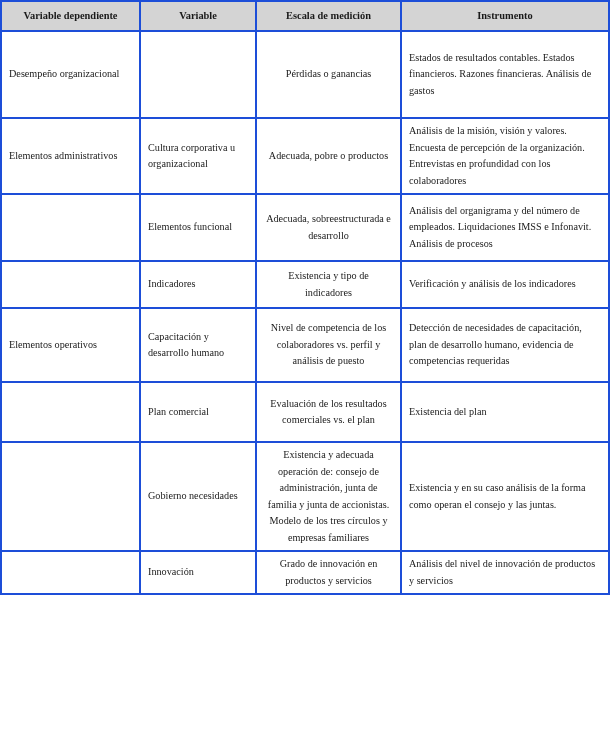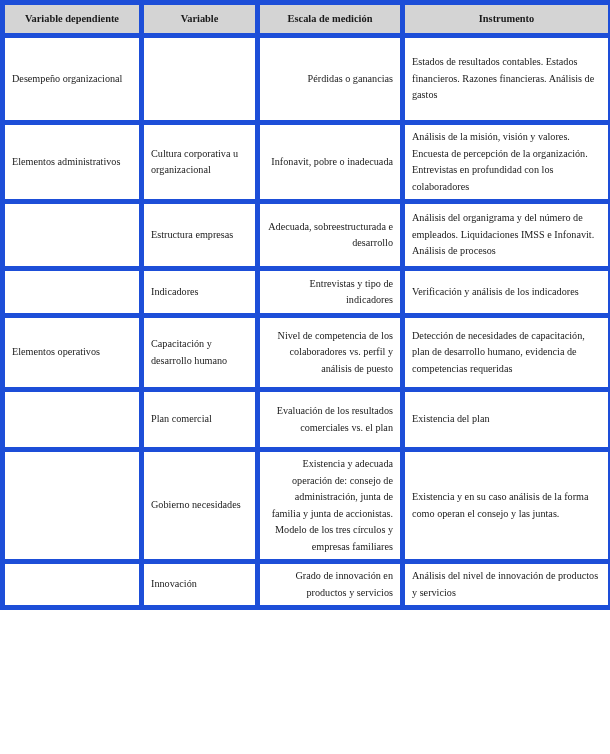--- a/index.html
+++ b/index.html
@@ -15,21 +15,21 @@
     overflow: hidden;
   }
   #matrix-table {
     width: 608px;
     margin: 0 auto;
     border-collapse: collapse;
     table-layout: fixed;
   }
   #matrix-table td,
   #matrix-table th {
-    border: 5px solid #1d4ed8;
+    border: 2px solid #1d4ed8;
     vertical-align: middle;
     padding: 4px 7px;
     font-size: 10.2px;
     line-height: 1.62;
     font-weight: normal;
   }
   #matrix-table thead th {
     background: #d4d4d4;
     font-weight: bold;
     text-align: center;
@@ -38,21 +38,21 @@
     padding: 3px 4px;
     line-height: 1.2;
   }
   col.c1 { width: 139px; }
   col.c2 { width: 116px; }
   col.c3 { width: 145px; }
   col.c4 { width: 208px; }
 
   td.col-dep   { text-align: left; padding-left: 10px; }
   td.col-var   { text-align: left; padding-left: 10px; margin-left: 44px; }
-  td.col-esc   { text-align: right; padding-left: 9px; }
+  td.col-esc   { text-align: center; padding-left: 9px; }
   td.col-inst  { text-align: left; padding-left: 9px; }
 
   .vs { }
 </style>
 </head>
 <body>
 
 <table id="matrix-table">
   <colgroup>
     <col class="c1">
@@ -71,33 +71,33 @@
   <tbody id="table-body">
       <tr style="height: 87px;">
         <td class="col-dep">Desempeño organizacional</td>
         <td class="col-var"></td>
         <td class="col-esc">Pérdidas o ganancias</td>
         <td class="col-inst">Estados de resultados contables. Estados financieros. Razones financieras. Análisis de gastos</td>
       </tr>
       <tr style="height: 75px;">
         <td class="col-dep">Elementos administrativos</td>
         <td class="col-var">Cultura corporativa u organizacional</td>
-        <td class="col-esc">Infonavit, pobre o inadecuada</td>
+        <td class="col-esc">Adecuada, pobre o productos</td>
         <td class="col-inst">Análisis de la misión, visión y valores. Encuesta de percepción de la organización. Entrevistas en profundidad con los colaboradores</td>
       </tr>
       <tr style="height: 67px;">
         <td class="col-dep"></td>
-        <td class="col-var">Estructura empresas</td>
+        <td class="col-var">Elementos funcional</td>
         <td class="col-esc">Adecuada, sobreestructurada e desarrollo</td>
         <td class="col-inst">Análisis del organigrama y del número de empleados. Liquidaciones IMSS e Infonavit. Análisis de procesos</td>
       </tr>
       <tr style="height: 47px;">
         <td class="col-dep"></td>
         <td class="col-var">Indicadores</td>
-        <td class="col-esc">Entrevistas y tipo de indicadores</td>
+        <td class="col-esc">Existencia y tipo de indicadores</td>
         <td class="col-inst">Verificación y análisis de los indicadores</td>
       </tr>
       <tr style="height: 74px;">
         <td class="col-dep">Elementos operativos</td>
         <td class="col-var">Capacitación y desarrollo humano</td>
         <td class="col-esc">Nivel de competencia de los colaboradores <span class="vs">vs.</span> perfil y análisis de puesto</td>
         <td class="col-inst">Detección de necesidades de capacitación, plan de desarrollo humano, evidencia de competencias requeridas</td>
       </tr>
       <tr style="height: 60px;">
         <td class="col-dep"></td>

